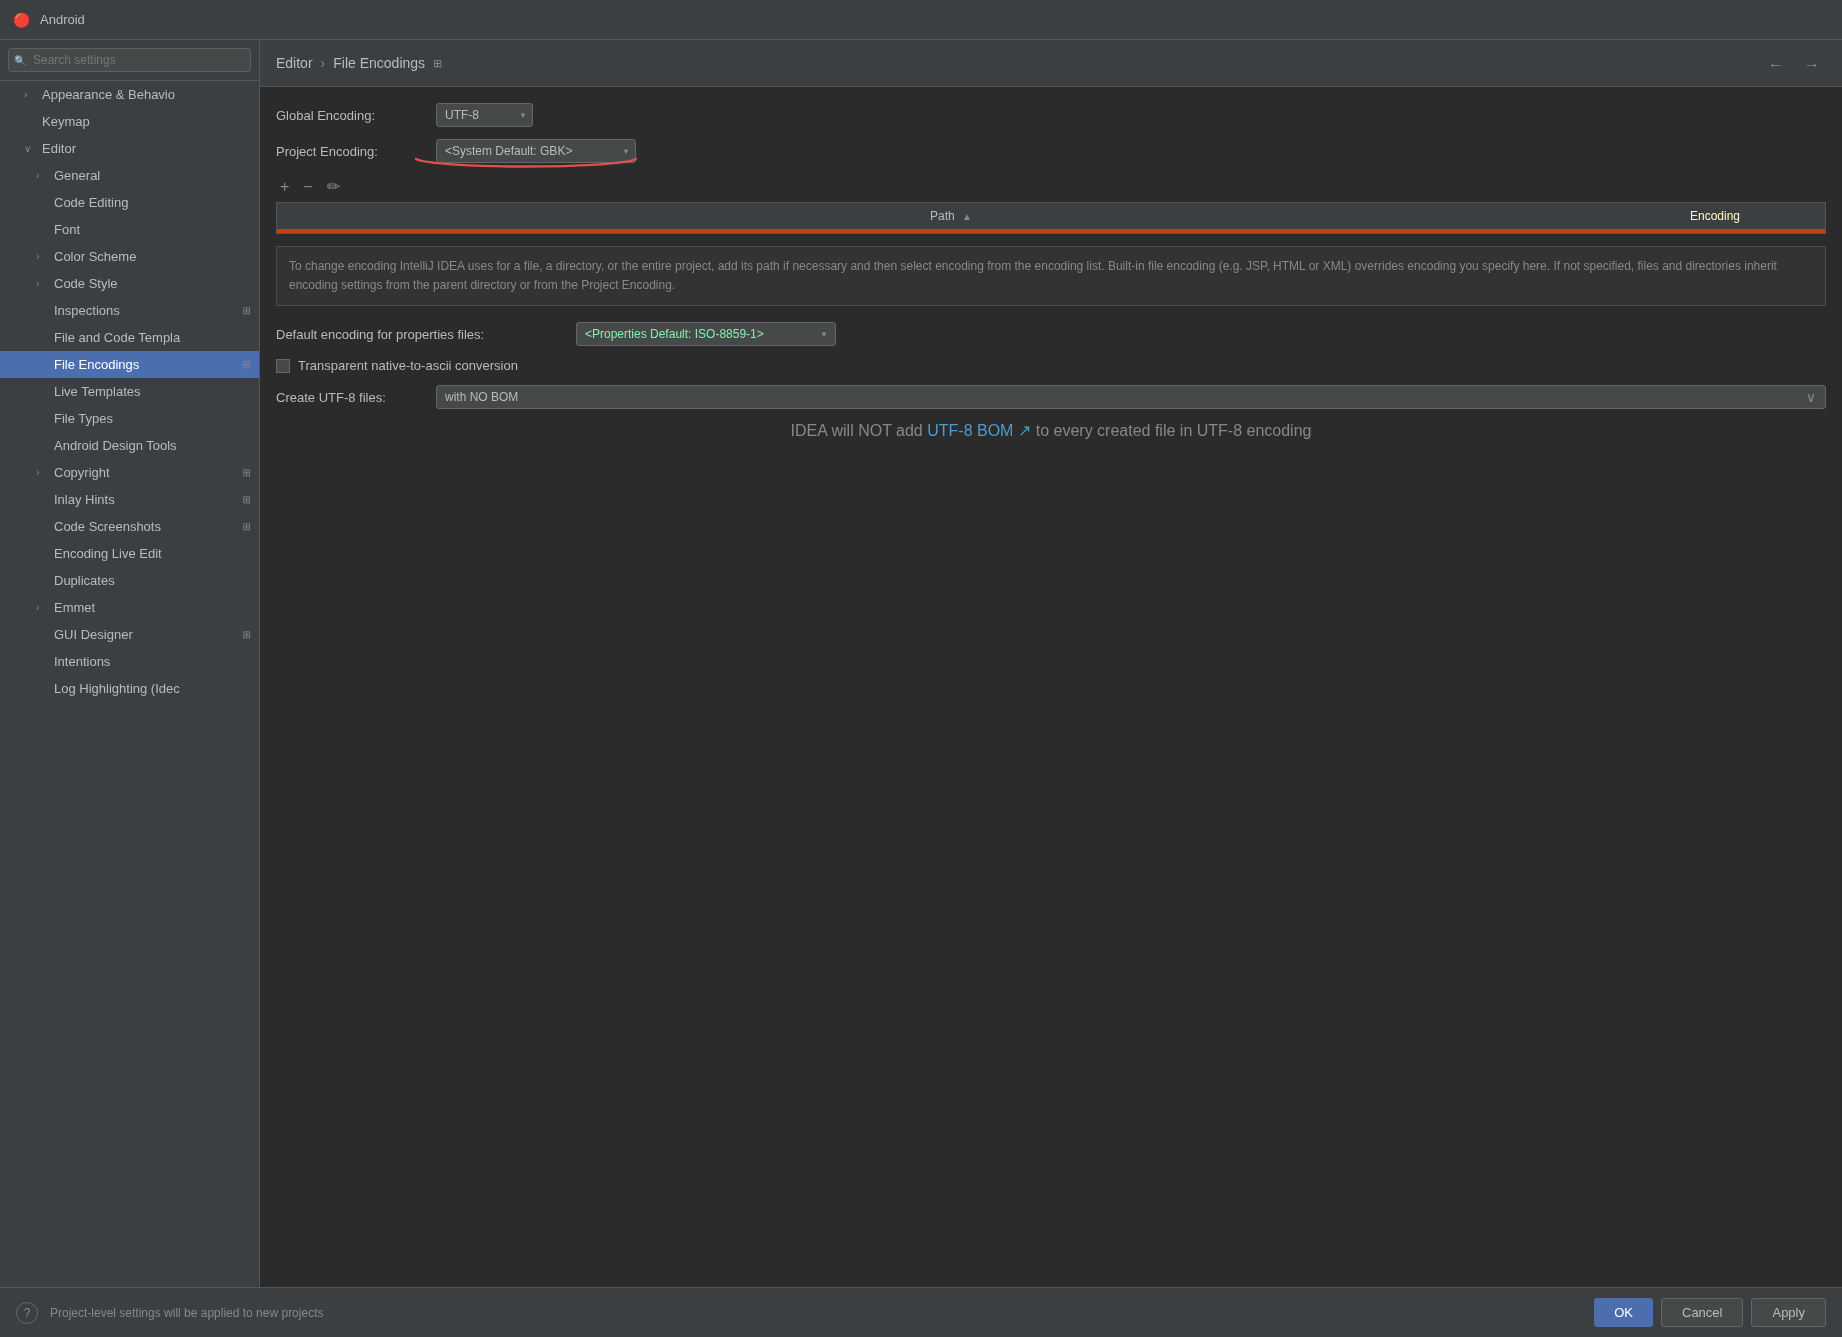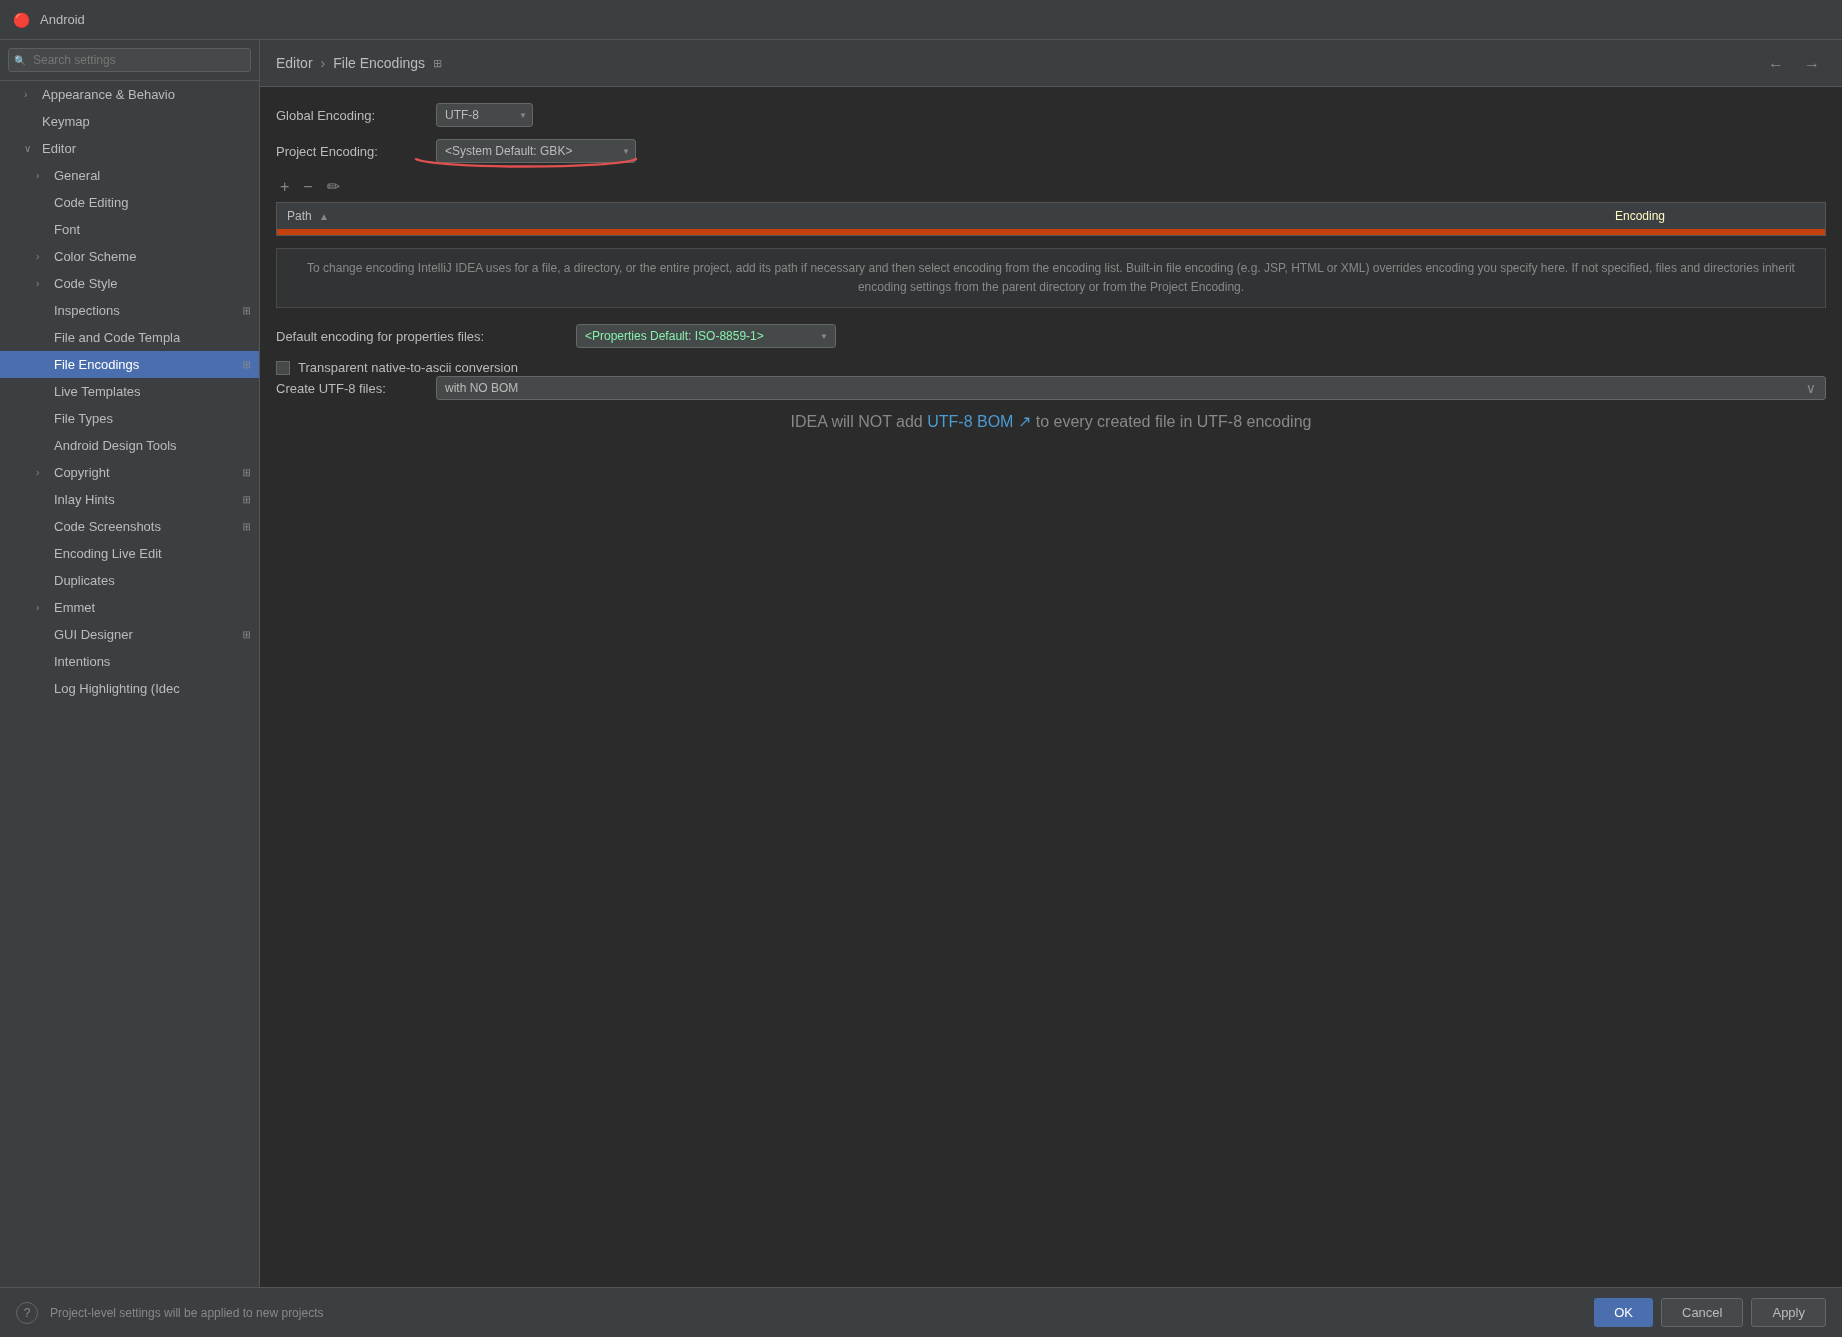--- a/index.html
+++ b/index.html
@@ -243,22 +243,23 @@
       border-radius: 2px;
     }
     .table-container {
       border: 1px solid #555;
       margin-bottom: 12px;
       background: #2b2b2b;
     }
     .table-header-row {
       display: flex;
       background: #3c3f41;
-      border-bottom: 6px solid #c2410c;
+      border-bottom: 4px solid #c2410c;
       padding: 6px 10px;
+      text-align: center;
     }
     .th-path {
       flex: 1;
       font-size: 12px;
       color: #bbbbbb;
       font-weight: 500;
     }
     .th-encoding {
       width: 200px;
       font-size: 12px;
@@ -281,21 +282,20 @@
 
     
     .info-text {
       color: #888;
       font-size: 12px;
       line-height: 1.6;
       margin-bottom: 16px;
       padding: 10px 12px;
       background: #313335;
       border: 1px solid #4a4a4a;
-      text-align: center;
     }
 
     
     .default-enc-row {
       display: flex;
       align-items: center;
       margin-bottom: 12px;
     }
     .default-enc-label {
       width: 300px;
@@ -328,21 +328,21 @@
       appearance: none;
       -webkit-appearance: none;
       outline: none;
       min-width: 260px;
     }
 
     
     .checkbox-row {
       display: flex;
       align-items: center;
-      margin-bottom: 1px;
+      margin-bottom: 12px;
     }
     .checkbox-box {
       width: 14px;
       height: 14px;
       border: 1px solid #666;
       background: #45494a;
       margin-right: 8px;
       flex-shrink: 0;
       cursor: pointer;
     }

